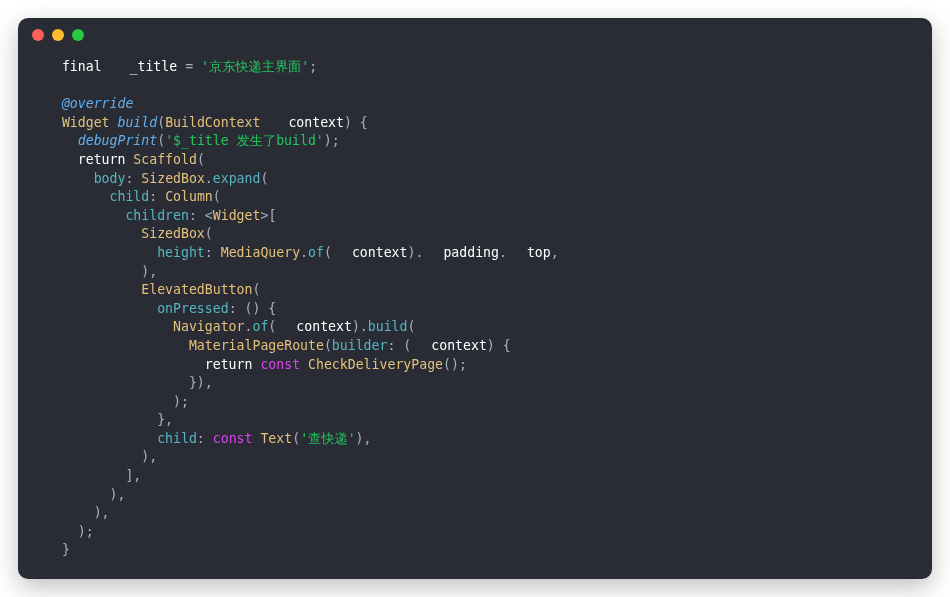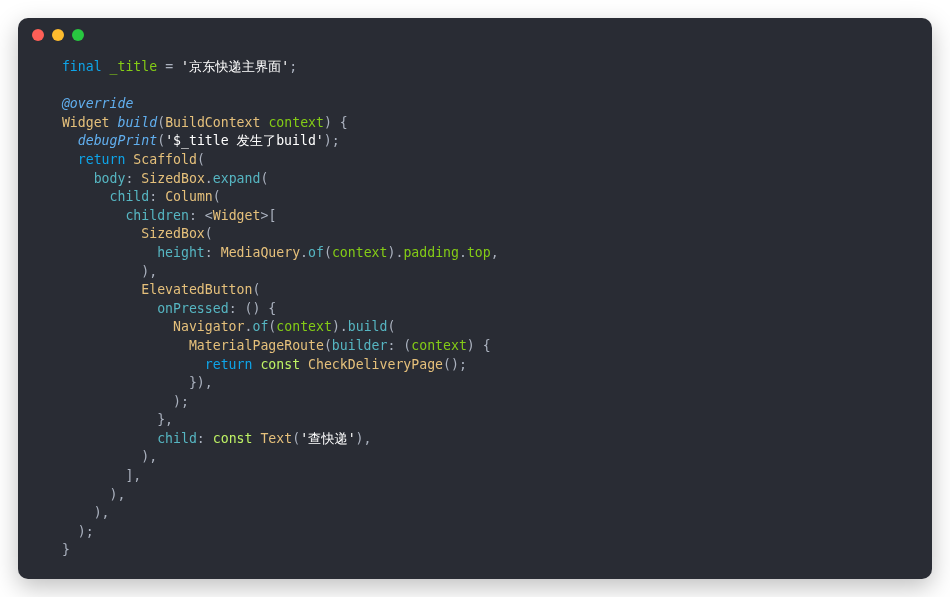--- a/index.html
+++ b/index.html
@@ -45,29 +45,29 @@
   }
   pre {
     margin: 0;
     padding: 0 0 0 28px;
     font-size: 13.2px;
     line-height: 18.6px;
     font-family: inherit;
     white-space: pre;
     color: #abb2bf;
   }
-  .kw   { color: #0ea5e9; } 
+  .kw   { color: #ffffff; } 
   .fn   { color: #61afef; font-style: italic; } 
   .typ  { color: #e5c07b; } 
-  .str  { color: #ffffff; } 
-  .prm  { color: #84cc16; } 
+  .str  { color: #22c55e; } 
+  .prm  { color: #ffffff; margin-left: 20px; } 
   .prop { color: #56b6c2; } 
   .met  { color: #56b6c2; margin-top: 8px; }
   .pun  { color: #abb2bf; }
-  .lit  { color: #bef264; text-align: center; } 
+  .lit  { color: #d946ef; text-align: center; } 
 </style>
 </head>
 <body>
 
 <div class="window">
   <div class="titlebar">
     <div class="traffic-light tl-close"></div>
     <div class="traffic-light tl-min"></div>
     <div class="traffic-light tl-max"></div>
   </div>

